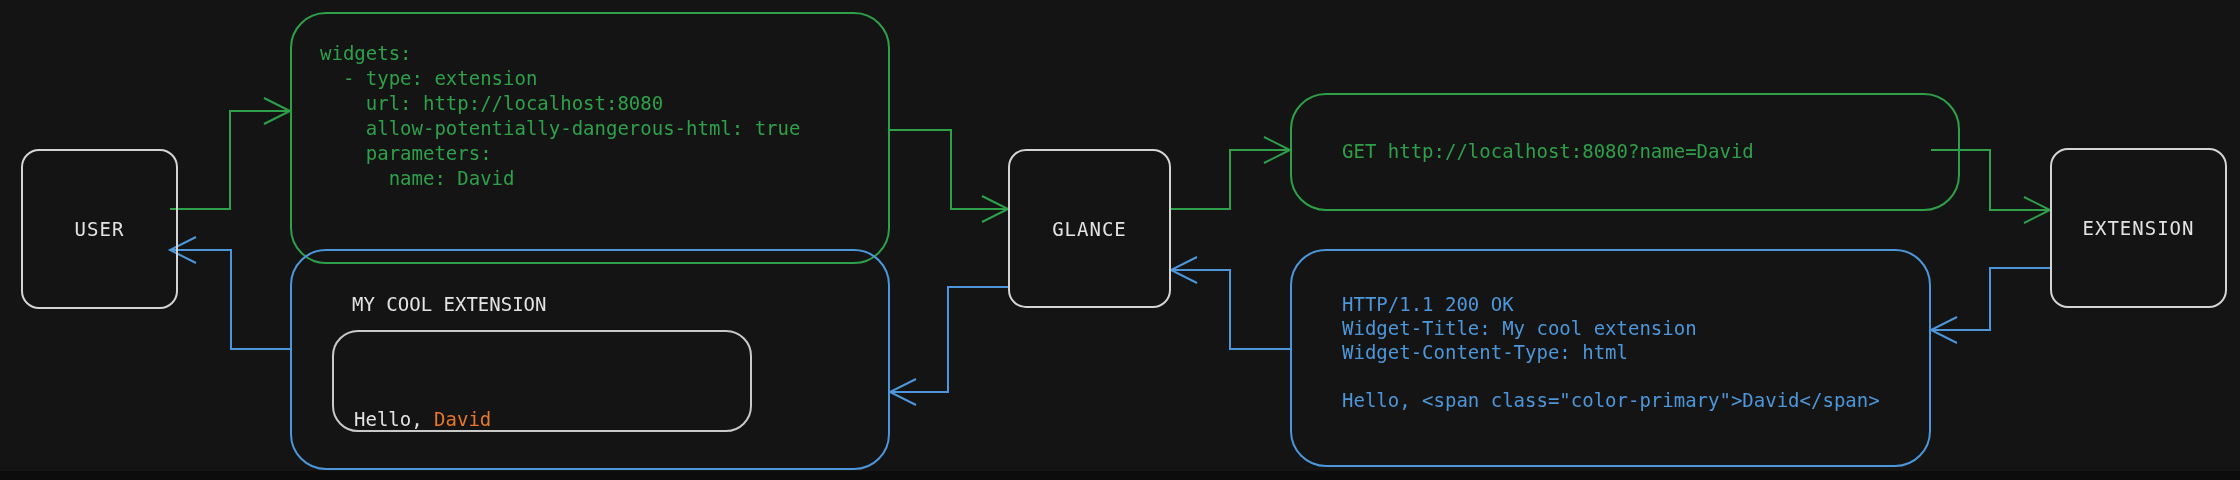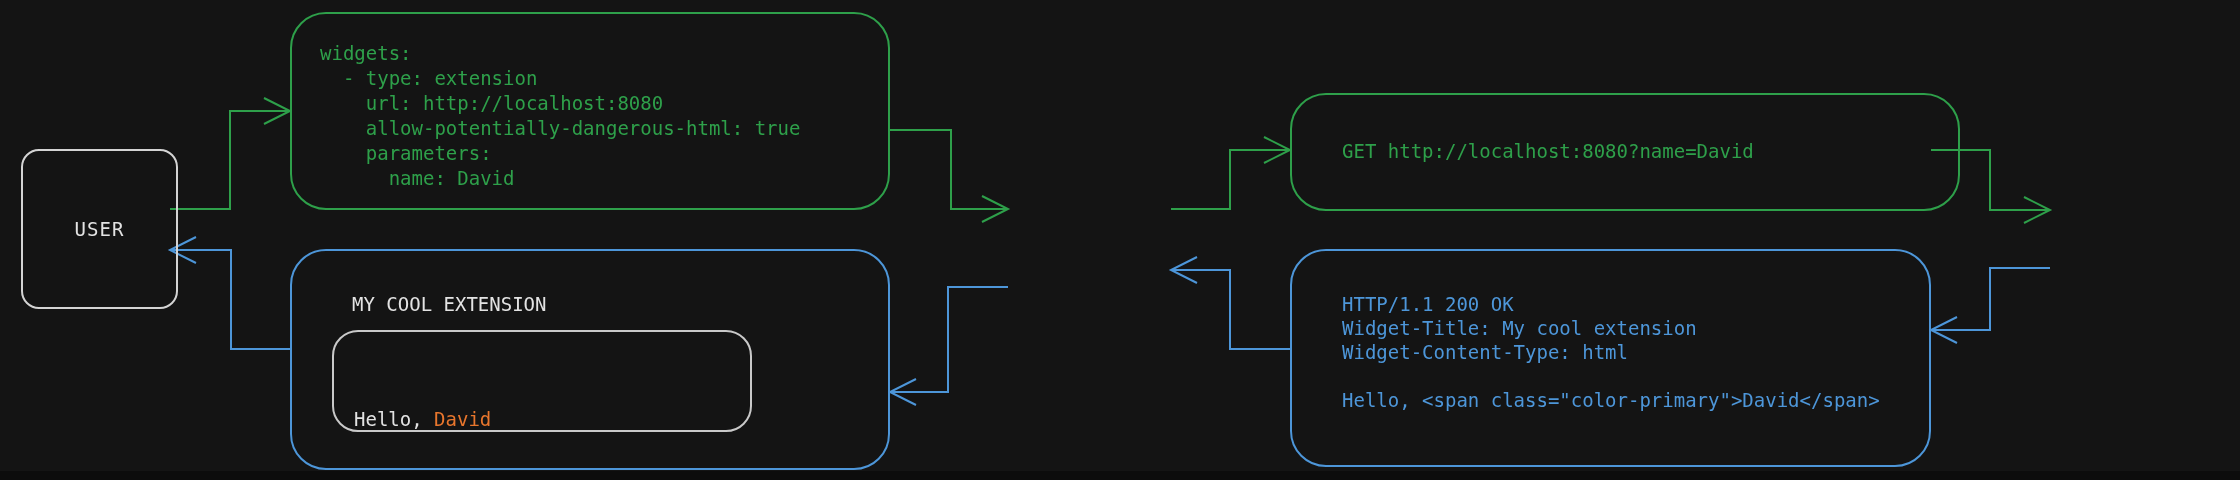--- a/index.html
+++ b/index.html
@@ -31,21 +31,21 @@
     border-radius:18px;
     display:flex;align-items:center;justify-content:center;
   }
   .node-label{
     color:var(--text_light);
     font-size:19px;letter-spacing:1px;white-space:pre;
   }
   .code{margin:0;font-family:inherit;font-size:19px;white-space:pre;}
   .green-text{color:var(--green);}
   .blue-text{color:var(--blue);}
-  .config{left:290px;top:12px;width:600px;height:198px;}
+  .config{left:290px;top:12px;width:600px;height:252px;}
   .config .code{position:absolute;left:28px;top:27px;line-height:25px;}
   .request{left:1290px;top:93px;width:670px;height:118px;}
   .request .code{position:absolute;left:50px;top:44px;line-height:25px;}
   .response{left:1290px;top:249px;width:641px;height:218px;}
   .response .code{position:absolute;left:50px;top:41px;line-height:24px;}
   .user-node{left:13px;top:149px;width:157px;height:160px;margin-left:8px;}
   .glance-node{left:1008px;top:149px;width:163px;height:159px;}
   .extension-node{left:2050px;top:148px;width:177px;height:160px;}
   .widget{left:290px;top:249px;width:600px;height:221px;}
   .widget-title{
@@ -130,17 +130,23 @@
     <div class="widget-title">MY COOL EXTENSION</div>
     <div class="widget-frame">
       <div class="greeting"><span class="greet-prefix">Hello, </span><span class="greet-name">David</span></div>
     </div>
   </div>
 
   <div class="box node user-node">
     <span class="node-label">USER</span>
   </div>
 
+  <div class="box node glance-node">
+    <span class="node-label">GLANCE</span>
+  </div>
 
+  <div class="box node extension-node">
+    <span class="node-label">EXTENSION</span>
+  </div>
 
   <div class="bottom-strip"></div>
 
 </div>
 
 </body></html>

